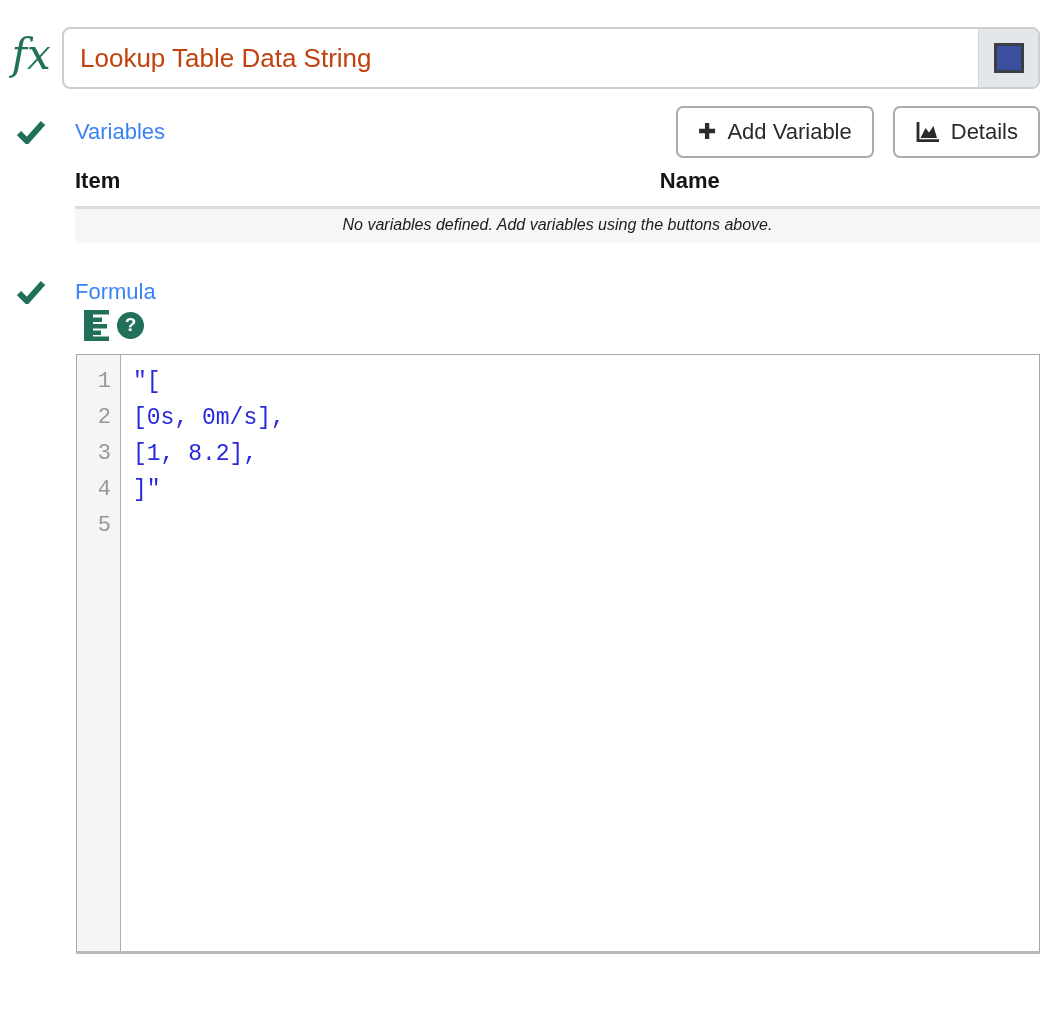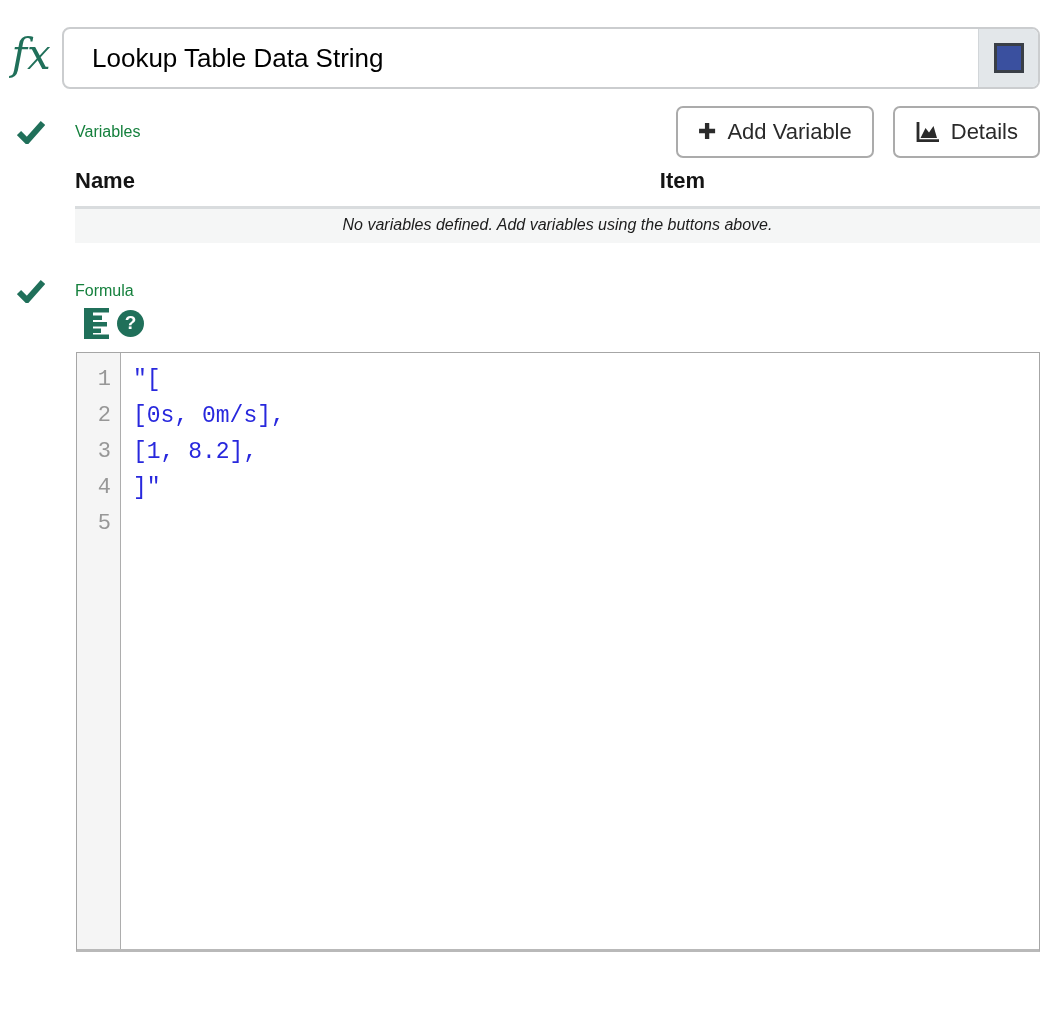--- a/index.html
+++ b/index.html
@@ -7,30 +7,30 @@
   body { font-family: "Liberation Sans", sans-serif; color: #212121; }
 
   
   .name-row { display: flex; align-items: stretch; margin: 27px 22px 0 0; height: 62px; justify-content: flex-end; }
   .fx-cell { width: 62px; display: flex; align-items: center; justify-content: center; }
   .fx-glyph { font-family: "DejaVu Serif", serif; font-style: italic; font-size: 42px;
               color: #20705a; line-height: 1; padding-bottom: 6px; }
   .input-group { flex: 1; display: flex; border: 2px solid #cbcdcf; border-radius: 8px;
                  overflow: hidden; background: #fff; }
   .name-input { flex: 1; border: none; outline: none; background: transparent;
-                font-family: "Liberation Sans", sans-serif; font-size: 26px; color: #000000;
-                padding: 0 28px; }
+                font-family: "Liberation Sans", sans-serif; font-size: 26px; color: #c2410c;
+                padding: 0 16px; }
   .addon { width: 60px; background: #e3e7ea; border-left: 1px solid #d2d6d9;
            display: flex; align-items: center; justify-content: center; cursor: pointer; }
   .swatch { width: 30px; height: 30px; background: #3a509f; border: 3px solid #3a3f47; }
 
   
   .section-row { display: flex; align-items: center; margin: 17px 22px 0 0; }
   .check-cell { width: 75px; padding-left: 17px; display: flex; align-items: center; }
-  .section-label { font-size: 16px; color: #15803d; }
+  .section-label { font-size: 22px; color: #3b82f6; }
   .btn-group { margin-left: auto; display: flex; gap: 19px; }
   .btn { height: 52px; background: #ffffff; border: 2px solid #ababab; border-radius: 7px;
          display: flex; align-items: center; gap: 11px; padding: 0 20px;
          font-family: "Liberation Sans", sans-serif; font-size: 22px; color: #2a2a2a; cursor: pointer; }
   .plus-glyph { font-family: "DejaVu Sans", sans-serif; font-size: 22px; color: #2b2b2b;
                 line-height: 1; }
 
   
   .var-table { margin: 0 22px 0 75px; }
   .thead { display: grid; grid-template-columns: 60.6% 1fr; padding: 10px 0 12px; }
@@ -88,22 +88,22 @@
         <path d="M3 1 V19.6 H24" fill="none" stroke="#2b2b2b" stroke-width="2.8"></path>
         <path d="M5.5 17 L10.5 7 L14 11.5 L18.5 5 L22 17 Z" fill="#2b2b2b"></path>
       </svg>
       <span>Details</span>
     </button>
   </div>
 </div>
 
 <div class="var-table">
   <div class="thead">
+    <span class="th">Item</span>
     <span class="th">Name</span>
-    <span class="th">Item</span>
   </div>
   <div class="empty-row">No variables defined. Add variables using the buttons above.</div>
 </div>
 
 <div class="section-row formula-section">
   <div class="check-cell">
     <svg width="28" height="24" viewBox="0 0 28 24">
       <path d="M2 13 L10 21 L26 3" fill="none" stroke="#20705a" stroke-width="6" stroke-linecap="butt" stroke-linejoin="miter"></path>
     </svg>
   </div>

